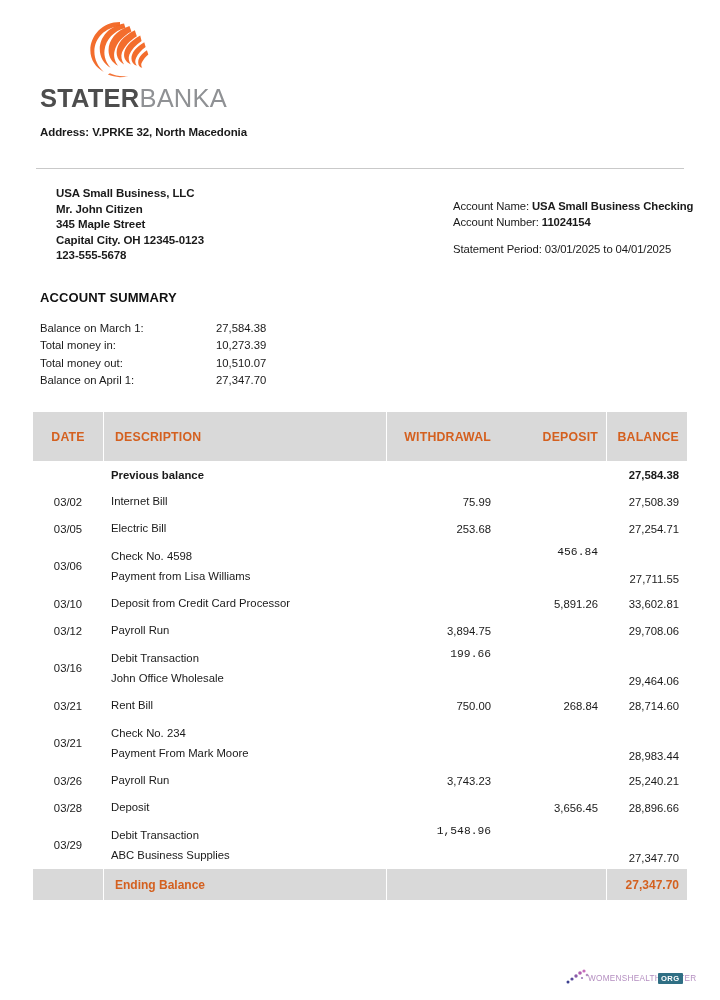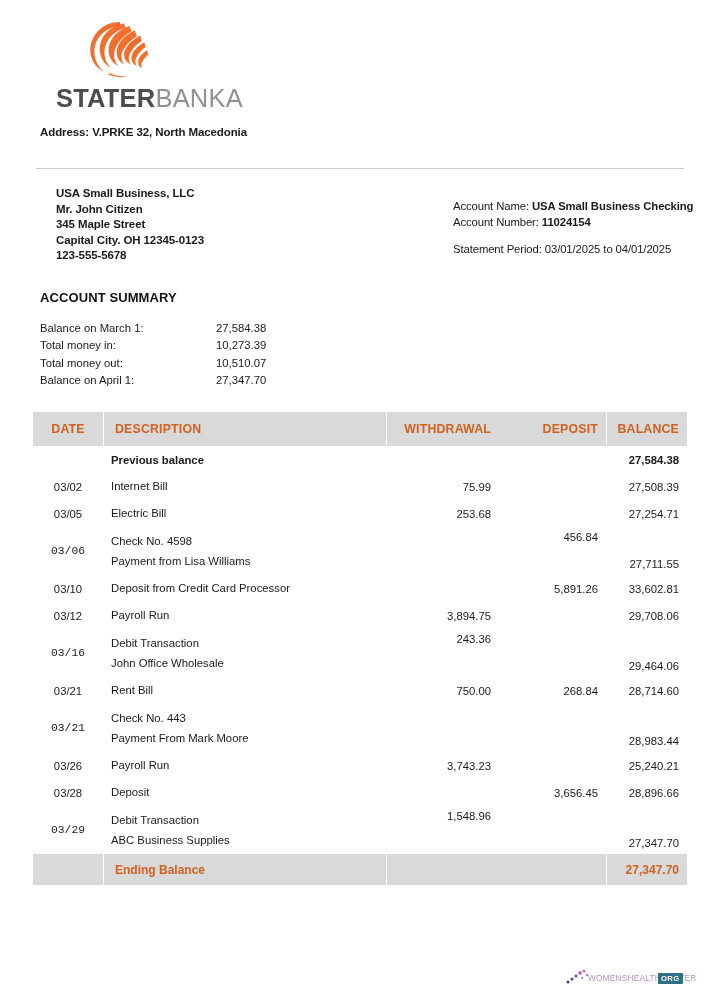--- a/index.html
+++ b/index.html
@@ -41,21 +41,20 @@
     height: 62px;
   }
   .wordmark {
     position: absolute;
     left: 0px;
     top: 68px;
     font-size: 25.5px;
     letter-spacing: 0.2px;
     white-space: nowrap;
     line-height: 1;
-    margin-left: 16px;
   }
   .wm-a {
     font-weight: bold;
     color: #4d4d4d;
   }
   .wm-b {
     font-weight: normal;
     color: #8f9194;
   }
   .bank-address {
@@ -140,21 +139,21 @@
   .tx col.c-wd   { width: 113px; }
   .tx col.c-dep  { width: 107px; }
   .tx col.c-bal  { width: 81px; }
 
   .tx thead th {
     background: #d9d9d9;
     color: #d4601f;
     font-size: 12.3px;
     font-weight: bold;
     letter-spacing: 0.2px;
-    height: 34px;
+    height: 49px;
     padding: 0 8px;
     vertical-align: middle;
     border: 0;
   }
   .tx thead th.th-date { text-align: center; }
   .tx thead th.th-desc { text-align: left; padding-left: 12px; }
   .tx thead th.th-num  { text-align: right; }
 
   .tx thead th.div-l { box-shadow: inset 1px 0 0 #ffffff; margin-left: 8px; }
 
@@ -171,23 +170,23 @@
   .td-desc { text-align: left; padding-left: 12px; }
   .td-num  { text-align: right; white-space: nowrap; }
 
   .desc-main { display: block; line-height: 15px; }
   .desc-sub  { display: block; line-height: 15px; margin-top: 5px; }
 
   .prev-label { font-weight: bold; }
   .prev-bal   { font-weight: bold; }
 
   
-  .row-2 .td-num.top { vertical-align: top; padding-top: 4px; }
+  .row-2 .td-num.top { vertical-align: top; padding-top: 4px; font-family: Liberation Mono, monospace; }
   .row-2 .td-num.bot { vertical-align: bottom; padding-bottom: 5px; }
-  .row-2 .td-date { vertical-align: middle; font-family: Liberation Mono, monospace; }
+  .row-2 .td-date { vertical-align: middle; }
 
   .tx tfoot td {
     background: #d9d9d9;
     color: #d4601f;
     font-weight: bold;
     font-size: 12px;
     height: 31px;
     padding: 0 8px;
     vertical-align: middle;
     border: 0;
@@ -377,39 +376,39 @@
         <td class="td-num"></td>
         <td class="td-num">29,708.06</td>
       </tr>
 
       <tr class="row-2">
         <td class="td-date">03/16</td>
         <td class="td-desc">
           <span class="desc-main">Debit Transaction</span>
           <span class="desc-sub">John Office Wholesale</span>
         </td>
-        <td class="td-num top">243.36</td>
+        <td class="td-num top">199.66</td>
         <td class="td-num top"></td>
         <td class="td-num bot">29,464.06</td>
       </tr>
 
       <tr class="row-1">
         <td class="td-date">03/21</td>
         <td class="td-desc">
           <span class="desc-main">Rent Bill</span>
         </td>
         <td class="td-num">750.00</td>
         <td class="td-num">268.84</td>
         <td class="td-num">28,714.60</td>
       </tr>
 
       <tr class="row-2">
         <td class="td-date">03/21</td>
         <td class="td-desc">
-          <span class="desc-main">Check No. 443</span>
+          <span class="desc-main">Check No. 234</span>
           <span class="desc-sub">Payment From Mark Moore</span>
         </td>
         <td class="td-num top"></td>
         <td class="td-num top"></td>
         <td class="td-num bot">28,983.44</td>
       </tr>
 
       <tr class="row-1">
         <td class="td-date">03/26</td>
         <td class="td-desc">

